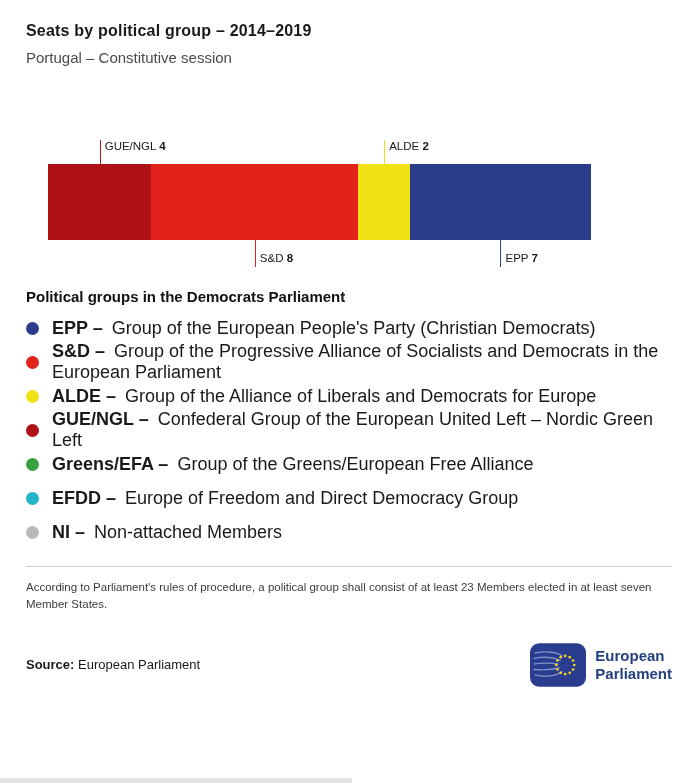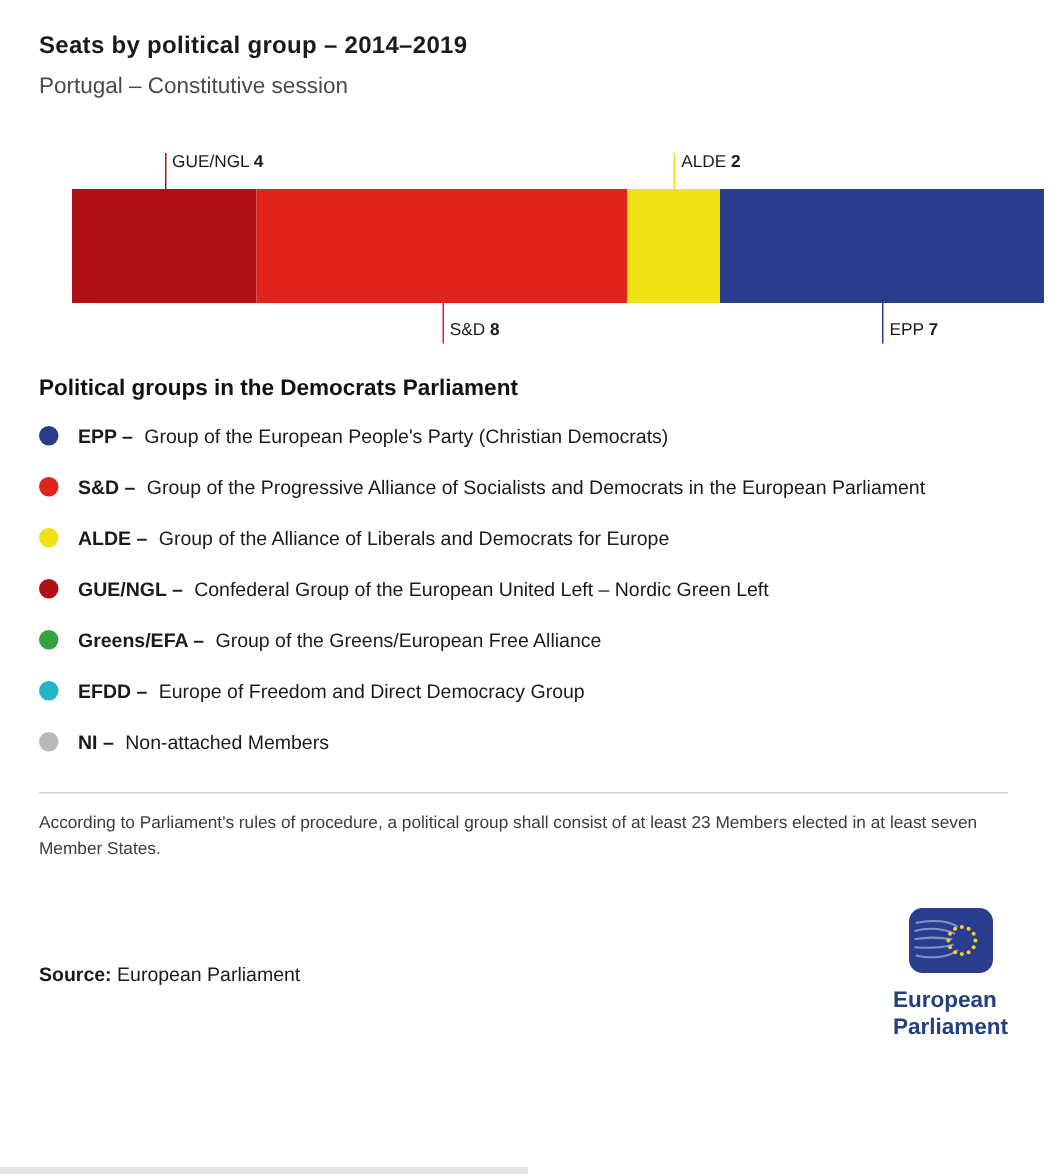--- a/index.html
+++ b/index.html
@@ -6,48 +6,48 @@
   html,body { background:#ffffff; }
   body {
     width:700px; height:783px; position:relative; overflow:hidden;
     font-family:"Liberation Sans", sans-serif; color:#1a1a1a;
   }
   .page { padding:22px 28px 0 26px;border-radius:19px; }
 
   h1.title { font-size:16px; font-weight:bold; letter-spacing:.2px; color:#1a1a1a; }
   h2.subtitle { font-size:15px; font-weight:normal; color:#4a4a4a; margin-top:9px; }
 
-  .chart { margin:36px 0 0 22px; width:648px;text-align:center; }
+  .chart { margin:74px 0 0 22px; width:543px;text-align:center; }
   .callouts { position:relative; }
   .callouts.top { height:24px; }
   .callouts.bottom { height:27px; }
   .callout-line { position:absolute; top:0; bottom:0; width:1px; }
   .callout-label { position:absolute; font-size:11.5px; white-space:nowrap; color:#1a1a1a; }
   .callouts.top .callout-label { top:0; }
   .callouts.bottom .callout-label { bottom:3px; }
   .bar { display:flex; height:76px; width:100%; }
   .seg { height:100%; }
 
   .total-row { display:flex; align-items:center; margin-top:45px; }
   .total-row .rule { flex:1; height:1px; background:#c9c9c9; }
   .total-text { font-weight:bold; font-size:14.5px; letter-spacing:.6px; padding:0 12px; color:#111; }
 
   h3.legend-heading { margin-top:21px; font-size:15px; font-weight:bold; color:#111; }
   ul.legend { list-style:none; margin-top:15px; }
-  ul.legend li { display:flex; align-items:center; height:16px; margin-bottom:18px; font-size:13px; color:#1a1a1a; }
+  ul.legend li { display:flex; align-items:center; height:16px; margin-bottom:18px; font-size:18px; color:#1a1a1a; }
   .dot { width:13px; height:13px; border-radius:50%; margin-right:13px; flex:none; }
   ul.legend b { font-weight:bold; margin-right:4px; }
 
   hr.divider { border:none; border-top:1px solid #cfcfcf; margin-top:26px; }
   p.footnote { margin-top:12px; font-size:11.5px; line-height:1.5; color:#3c3c3c; max-width:648px; }
 
   .footer { display:flex; justify-content:space-between; align-items:center; margin-top:29px; }
   .source { font-size:13px; color:#1a1a1a; }
   .source b { font-weight:bold; }
-  .logo { display:flex; align-items:center; gap:9px;flex-direction:column; }
+  .logo { display:flex; align-items:center; gap:9px; }
   .logo-text { font-size:15px; font-weight:bold; line-height:1.2; color:#24407e; }
 
   .bottom-strip { position:absolute; left:0; bottom:0; width:352px; height:5px; background:#e3e3e3; }
 </style>
 </head>
 <body>
 
 <div class="page">
 
   <h1 class="title">Seats by political group – 2014–2019</h1>

